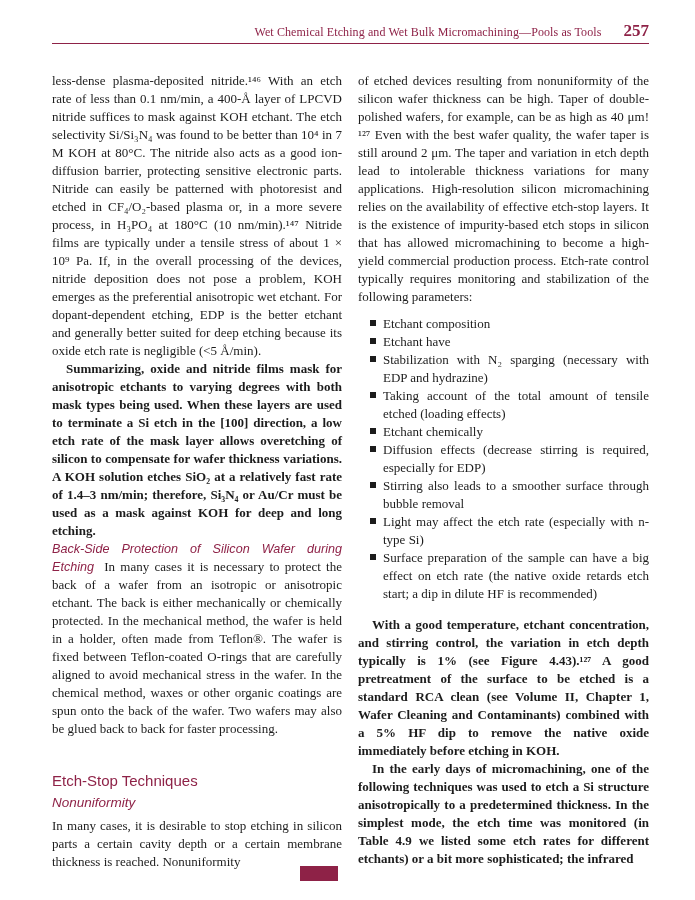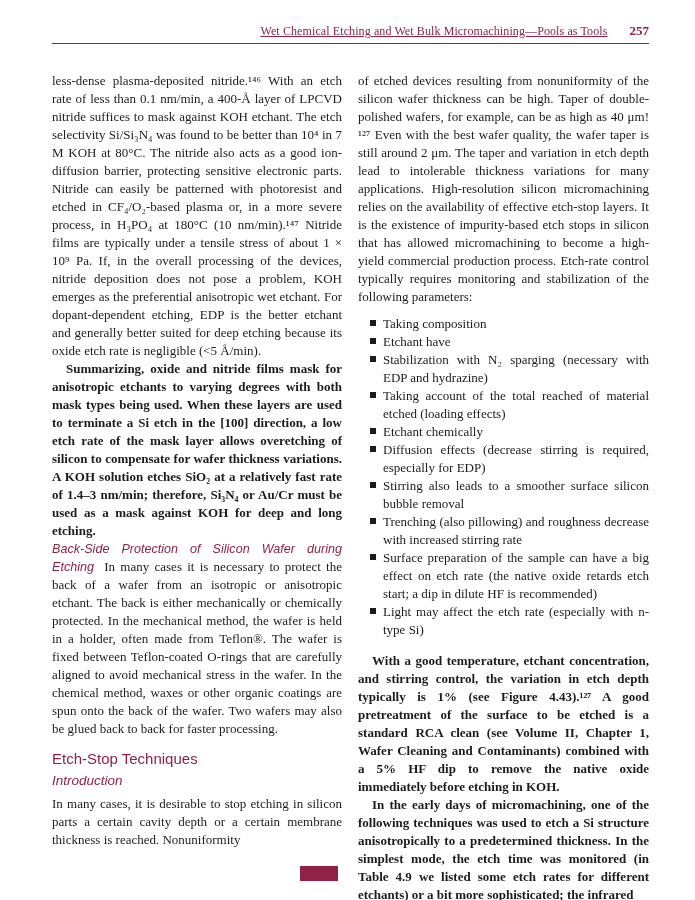--- a/index.html
+++ b/index.html
@@ -12,22 +12,22 @@
     font-family:"Liberation Serif","DejaVu Serif",serif;
   }
   .page { position:absolute; inset:0; overflow:hidden; }
 
   
   .header {
     position:absolute; left:52px; right:46px; top:24px;
     text-align:right; color:var(--accent);
     font-size:12px; line-height:14px;
   }
-  .header .title { letter-spacing:0.1px;text-decoration:underline; }
-  .header .pagenum { font-weight:bold; font-size:13px; margin-left:22px; }
+  .header .title { letter-spacing:0.1px; }
+  .header .pagenum { font-weight:bold; font-size:17px; margin-left:22px; }
   .header-rule {
     position:absolute; left:52px; right:46px; top:43px;
     height:1px; background:var(--accent);
   }
 
   
   .col {
     position:absolute; top:72px; width:290px;
     font-size:13px; line-height:18px;
     text-align:justify; hyphens:auto; -webkit-hyphens:auto;
@@ -41,21 +41,21 @@
 
   .runin-heading {
     font-family:"Liberation Sans","DejaVu Sans",sans-serif;
     font-style:italic; color:var(--accent);
     padding-right:5px; font-size:12.6px;
   }
 
   .section-heading {
     font-family:"Liberation Sans","DejaVu Sans",sans-serif;
     color:var(--accent); font-size:15px; font-weight:normal;
-    margin-top:12px; margin-bottom:4px; text-align:left;
+    margin-top:34px; margin-bottom:4px; text-align:left;
   }
   .subsection-heading {
     font-family:"Liberation Sans","DejaVu Sans",sans-serif;
     color:var(--accent); font-style:italic; font-weight:normal;
     font-size:13.5px; margin-bottom:5px; text-align:left;
   }
 
   
   ul.bullets { list-style:none; margin:9px 0 13px 12px; }
   ul.bullets li { position:relative; padding-left:13px; }
@@ -82,76 +82,72 @@
   <div class="header-rule"></div>
 
   <div class="col col-left">
     <p class="para">less-dense plasma-deposited nitride.¹⁴⁶ With an etch rate of less than 0.1 nm/min, a 400-Å layer of LPCVD nitride suffices to mask against KOH etchant. The etch selectivity Si/Si₃N₄ was found to be better than 10⁴ in 7 M KOH at 80°C. The nitride also acts as a good ion-diffusion barrier, protecting sensitive electronic parts. Nitride can easily be patterned with photoresist and etched in CF₄/O₂-based plasma or, in a more severe process, in H₃PO₄ at 180°C (10 nm/min).¹⁴⁷ Nitride films are typically under a tensile stress of about 1 × 10⁹ Pa. If, in the overall processing of the devices, nitride deposition does not pose a problem, KOH emerges as the preferential anisotropic wet etchant. For dopant-dependent etching, EDP is the better etchant and generally better suited for deep etching because its oxide etch rate is negligible (&lt;5 Å/min).</p>
     <p class="para indent">Summarizing, oxide and nitride films mask for anisotropic etchants to varying degrees with both mask types being used. When these layers are used to terminate a Si etch in the [100] direction, a low etch rate of the mask layer allows overetching of silicon to compensate for wafer thickness variations. A KOH solution etches SiO₂ at a relatively fast rate of 1.4–3 nm/min; therefore, Si₃N₄ or Au/Cr must be used as a mask against KOH for deep and long etching.</p>
     <p class="para space-above">
       <span class="runin-heading">Back-Side Protection of Silicon Wafer during Etching</span>
       <span>In many cases it is necessary to protect the back of a wafer from an isotropic or anisotropic etchant. The back is either mechanically or chemically protected. In the mechanical method, the wafer is held in a holder, often made from Teflon®. The wafer is fixed between Teflon-coated O-rings that are carefully aligned to avoid mechanical stress in the wafer. In the chemical method, waxes or other organic coatings are spun onto the back of the wafer. Two wafers may also be glued back to back for faster processing.</span>
     </p>
     <h2 class="section-heading">Etch-Stop Techniques</h2>
-    <h3 class="subsection-heading">Introduction</h3>
+    <h3 class="subsection-heading">Nonuniformity</h3>
     <p class="para">In many cases, it is desirable to stop etching in silicon parts a certain cavity depth or a certain membrane thickness is reached. Nonuniformity</p>
   </div>
 
   <div class="col col-right">
     <p class="para">of etched devices resulting from nonuniformity of the silicon wafer thickness can be high. Taper of double-polished wafers, for example, can be as high as 40 μm!¹²⁷ Even with the best wafer quality, the wafer taper is still around 2 μm. The taper and variation in etch depth lead to intolerable thickness variations for many applications. High-resolution silicon micromachining relies on the availability of effective etch-stop layers. It is the existence of impurity-based etch stops in silicon that has allowed micromachining to become a high-yield commercial production process. Etch-rate control typically requires monitoring and stabilization of the following parameters:</p>
     <ul class="bullets">
 
         <li>
           <span class="bullet-square"></span>
-          <span>Taking composition</span>
+          <span>Etchant composition</span>
         </li>
 
         <li>
           <span class="bullet-square"></span>
           <span>Etchant have</span>
         </li>
 
         <li>
           <span class="bullet-square"></span>
           <span>Stabilization with N₂ sparging (necessary with EDP and hydrazine)</span>
         </li>
 
         <li>
           <span class="bullet-square"></span>
-          <span>Taking account of the total reached of material etched (loading effects)</span>
+          <span>Taking account of the total amount of tensile etched (loading effects)</span>
         </li>
 
         <li>
           <span class="bullet-square"></span>
           <span>Etchant chemically</span>
         </li>
 
         <li>
           <span class="bullet-square"></span>
           <span>Diffusion effects (decrease stirring is required, especially for EDP)</span>
         </li>
 
         <li>
           <span class="bullet-square"></span>
-          <span>Stirring also leads to a smoother surface silicon bubble removal</span>
+          <span>Stirring also leads to a smoother surface through bubble removal</span>
         </li>
+
 
         <li>
           <span class="bullet-square"></span>
-          <span>Trenching (also pillowing) and roughness decrease with increased stirring rate</span>
+          <span>Light may affect the etch rate (especially with n-type Si)</span>
         </li>
 
         <li>
           <span class="bullet-square"></span>
           <span>Surface preparation of the sample can have a big effect on etch rate (the native oxide retards etch start; a dip in dilute HF is recommended)</span>
-        </li>
-
-        <li>
-          <span class="bullet-square"></span>
-          <span>Light may affect the etch rate (especially with n-type Si)</span>
         </li>
       </ul>
     <p class="para indent">With a good temperature, etchant concentration, and stirring control, the variation in etch depth typically is 1% (see Figure 4.43).¹²⁷ A good pretreatment of the surface to be etched is a standard RCA clean (see Volume II, Chapter 1, Wafer Cleaning and Contaminants) combined with a 5% HF dip to remove the native oxide immediately before etching in KOH.</p>
     <p class="para indent">In the early days of micromachining, one of the following techniques was used to etch a Si structure anisotropically to a predetermined thickness. In the simplest mode, the etch time was monitored (in Table 4.9 we listed some etch rates for different etchants) or a bit more sophisticated; the infrared</p>
   </div>
 
   <div class="chapter-tab"></div>
 
 </div>
 

